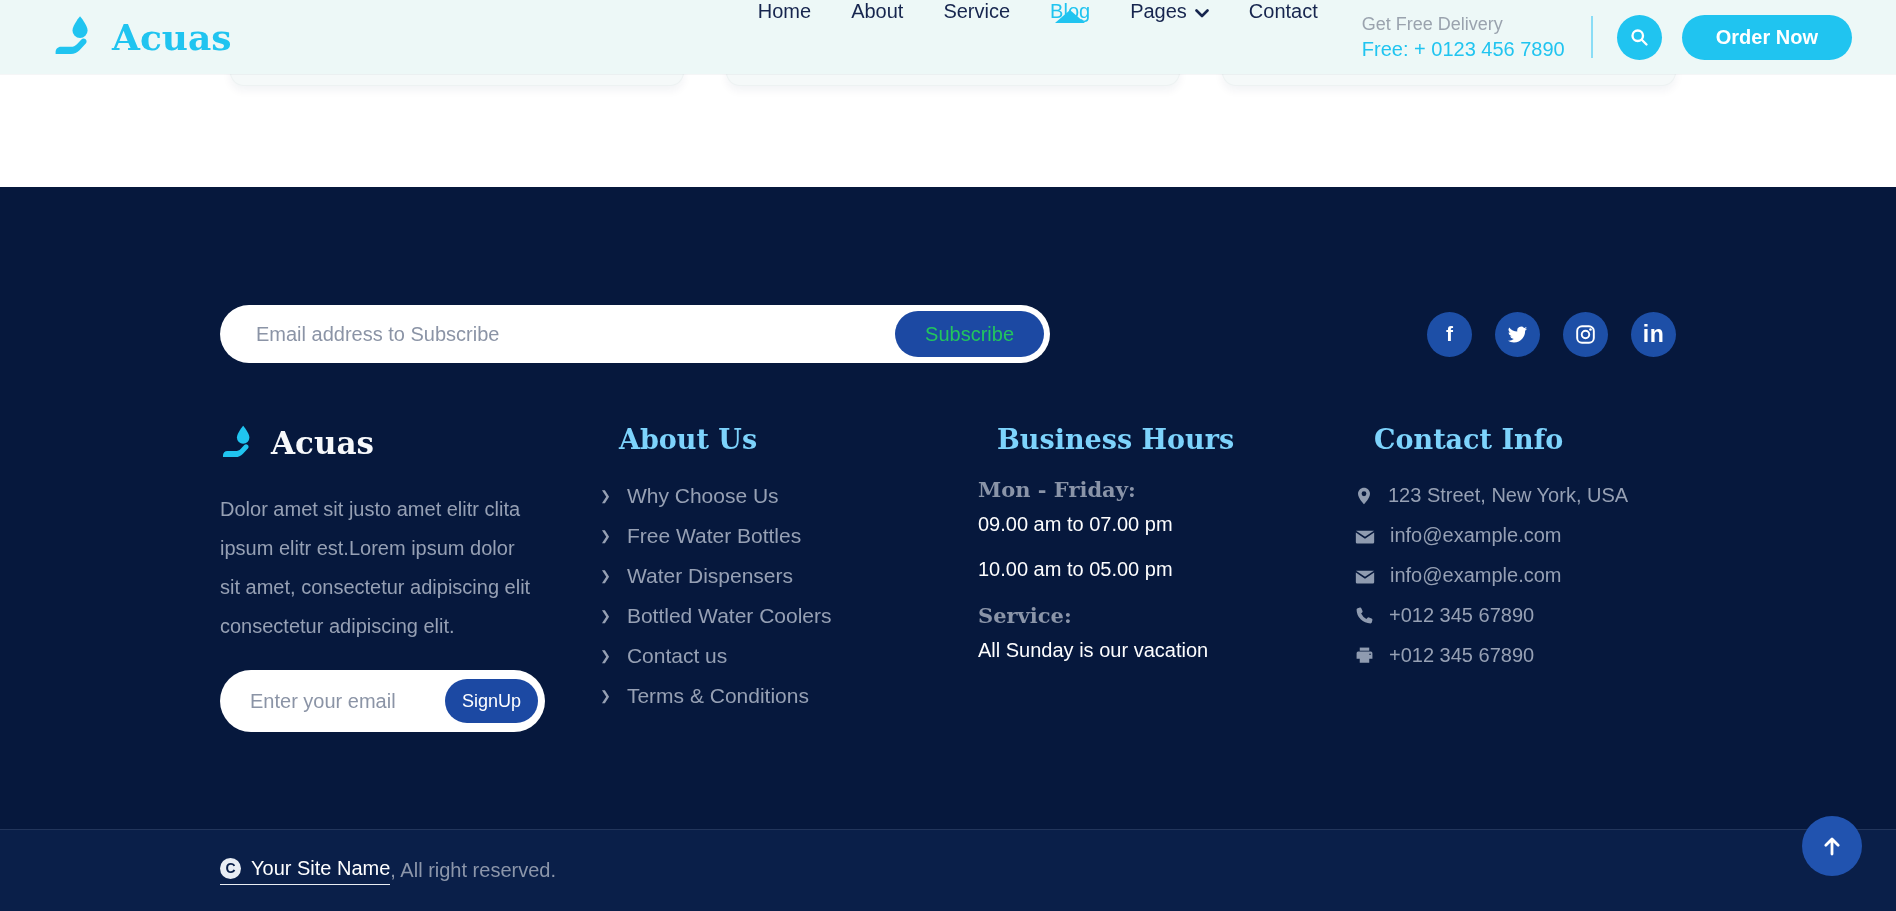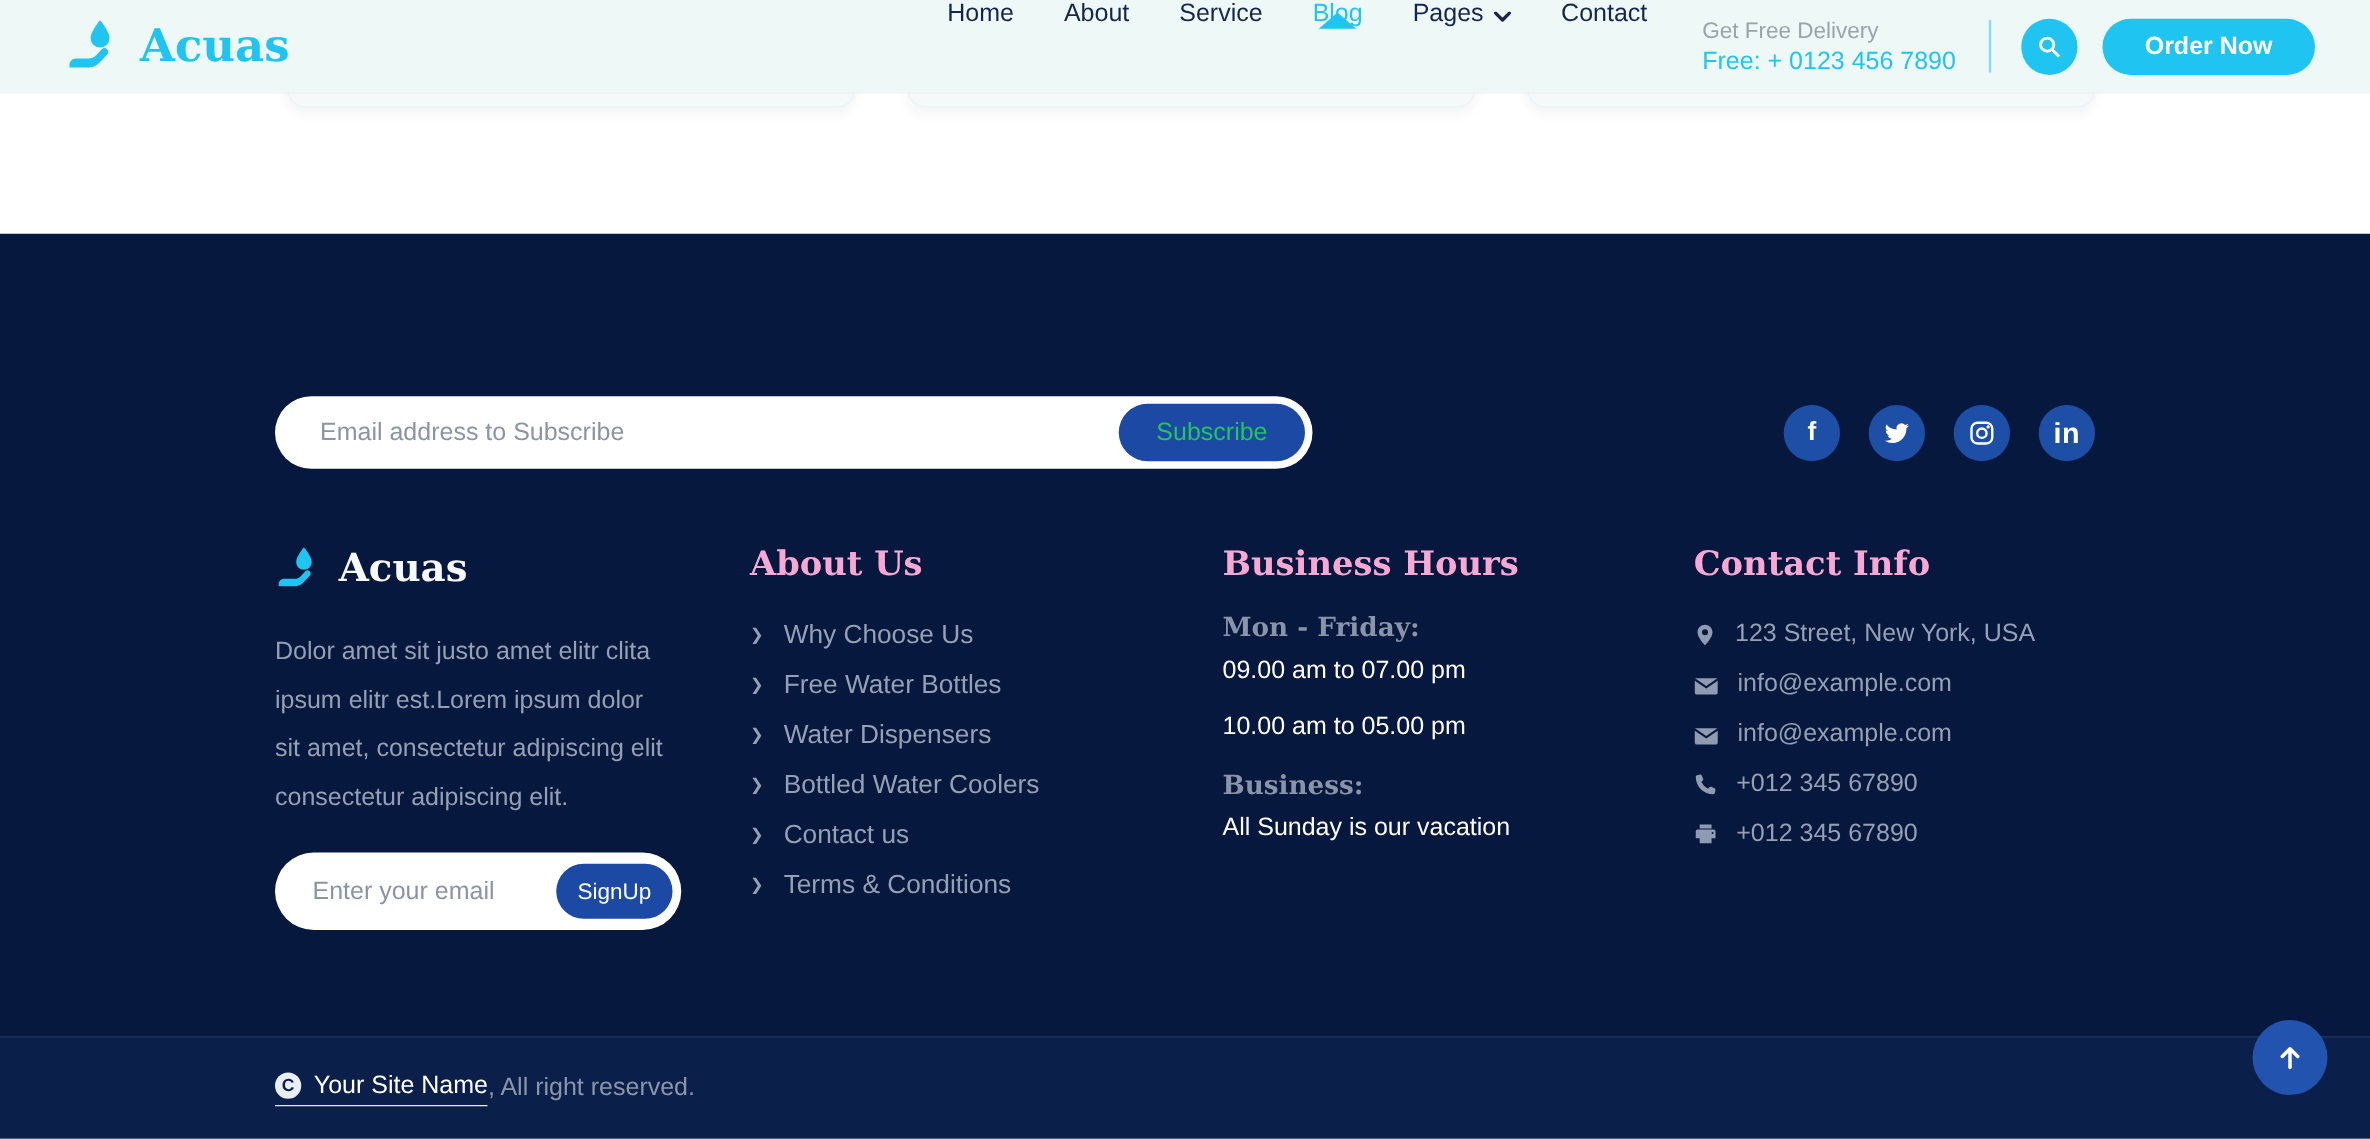--- a/index.html
+++ b/index.html
@@ -61,21 +61,21 @@
     position:absolute; top:40px; height:46px; border-radius:0 0 14px 14px;
     background:#F5F9F9; border:1px solid #EDF2F2; border-top:none;
     box-shadow:0 5px 9px rgba(20,40,80,.05); z-index:1;
   }
   .sliver.s1{ left:230px; width:454px; }
   .sliver.s2{ left:726px; width:454px; }
   .sliver.s3{ left:1222px; width:454px; }
 
   
   .footer{ position:absolute; top:187px; left:0; right:0; bottom:0; background:var(--footer-bg); }
-  .f-inner{ position:absolute; left:220px; right:220px; top:16px; }
+  .f-inner{ position:absolute; left:220px; right:220px; top:4px; }
 
   .subscribe-row{ margin-top:114px; display:flex; justify-content:space-between; align-items:center; }
   .sub-form{ position:relative; width:830px; height:58px; background:#fff; border-radius:29px; }
   .sub-input{
     width:100%; height:100%; border:none; outline:none; background:transparent;
     border-radius:29px; padding:0 170px 0 36px; font-size:20px; color:#2E3D5C;
     font-family:"Liberation Sans", sans-serif;
   }
   .sub-input::placeholder{ color:#8B94A6; }
   .sub-btn{
@@ -102,21 +102,21 @@
     width:100%; height:100%; border:none; outline:none; background:transparent; border-radius:31px;
     padding:0 110px 0 30px; font-size:20px; color:#2E3D5C; font-family:"Liberation Sans", sans-serif;
   }
   .signup-input::placeholder{ color:#8B94A6; }
   .signup-btn{
     position:absolute; right:7px; top:9px; height:44px; width:93px; border-radius:22px;
     background:var(--royal); border:none; color:#fff; font-size:18px; font-weight:400;
     font-family:"Liberation Sans", sans-serif; cursor:pointer;
   }
 
-  .f-title{ font-family:"DejaVu Serif", serif; font-weight:700; font-size:27px; color:#f9a8d4; }
+  .f-title{ font-family:"DejaVu Serif", serif; font-weight:700; font-size:27px; color:#7dd3fc;margin-left:19px; }
   .link-list{ list-style:none; margin-top:30px; }
   .link-list li{ display:flex; align-items:center; gap:16px; margin-bottom:19px; height:21px; cursor:pointer; }
   .link-list .chev{ font-size:13px; color:var(--muted); }
   .link-list .lbl{ font-size:21px; color:var(--muted); }
 
   .bh-group{ margin-top:22px; }
   .bh-label{ font-family:"DejaVu Serif", serif; font-weight:700; font-size:21px; color:var(--muted-label); }
   .bh-value{ margin-top:11px; font-size:20px; color:#FDFDFE; }
 
   .ci-list{ list-style:none; margin-top:30px; }
@@ -285,21 +285,21 @@
         <div>
           <h3 class="f-title">Business Hours</h3>
           <div class="bh-group">
             <div class="bh-label">Mon - Friday:</div>
             <div class="bh-value">09.00 am to 07.00 pm</div>
           </div>
           <div class="bh-group">
             <div class="bh-value">10.00 am to 05.00 pm</div>
           </div>
           <div class="bh-group">
-            <div class="bh-label">Business:</div>
+            <div class="bh-label">Service:</div>
             <div class="bh-value">All Sunday is our vacation</div>
           </div>
         </div>
 
         <div>
           <h3 class="f-title">Contact Info</h3>
           <ul class="ci-list">
             <li>
               <svg width="18" height="22" viewBox="0 0 24 24">
                 <path d="M12 1C7.6 1 4 4.6 4 9c0 6 8 14 8 14s8-8 8-14c0-4.4-3.6-8-8-8zm0 11.2a3.2 3.2 0 1 1 0-6.4 3.2 3.2 0 0 1 0 6.4z"></path>

